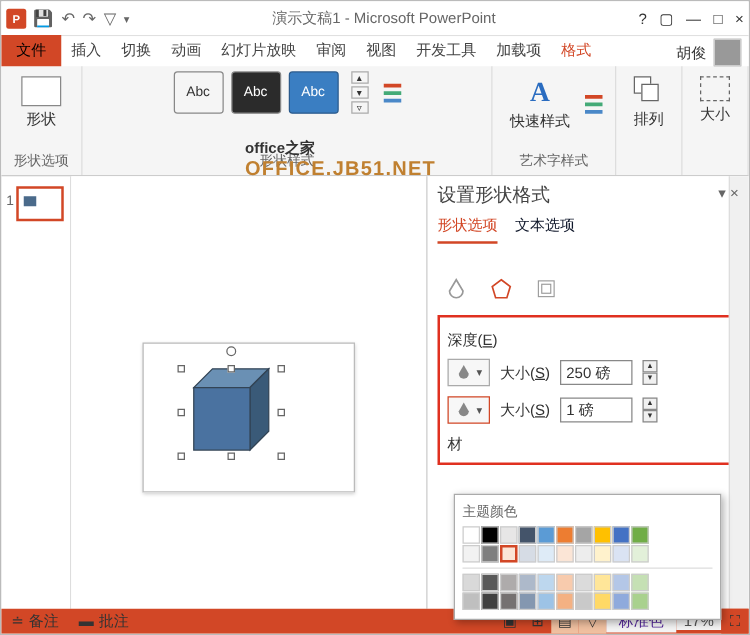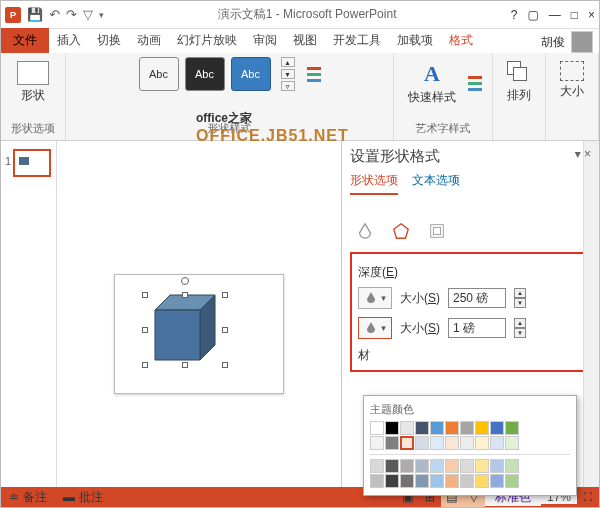--- a/index.html
+++ b/index.html
@@ -39,21 +39,21 @@
 .cube{position:absolute;left:30px;top:20px;width:80px;height:70px}
 .cube svg{overflow:visible}
 .handle{width:6px;height:6px;background:#fff;border:1px solid #666;position:absolute}
 .rot-handle{width:8px;height:8px;border:1px solid #666;border-radius:50%;background:#fff;position:absolute;left:50%;top:-18px;transform:translateX(-50%)}
 .watermark{position:absolute;top:105px;left:195px;color:#e03020;font-size:18px;font-family:serif;font-weight:bold}
 .watermark small{display:block;font-size:16px;color:#c08030;letter-spacing:1px}
 .pane{width:258px;border-left:1px solid #ccc;background:#fff;padding:6px 8px;position:relative}
 .pane-title{font-size:15px;color:#444;margin-bottom:6px}
 .pane-close{position:absolute;right:8px;top:6px;color:#666;cursor:pointer}
 .pane-tabs{display:flex;gap:14px;margin-bottom:25px}
-.pane-tab{color:#0369a1;padding-bottom:4px;cursor:pointer}
+.pane-tab{color:#0f172a;padding-bottom:4px;cursor:pointer}
 .pane-tab.active{color:#d24726;border-bottom:2px solid #d24726}
 .pane-icons{display:flex;gap:14px;margin:6px 0 10px 4px}
 .pane-ico{width:22px;height:22px;border:1px solid transparent;display:flex;align-items:center;justify-content:center}
 .pane-ico svg{width:18px;height:18px}
 .redbox{border:2px solid #e03020;padding:6px;margin-top:2px}
 .sect-title{margin:4px 0 6px;color:#333}
 .sect-title u{text-decoration:underline}
 .row{display:flex;align-items:center;gap:8px;margin-bottom:8px}
 .depth-btn{width:34px;height:22px;border:1px solid #aaa;background:#f7f7f7;display:flex;align-items:center;justify-content:center;position:relative}
 .depth-btn::after{content:"▾";font-size:9px;margin-left:3px;color:#555}

